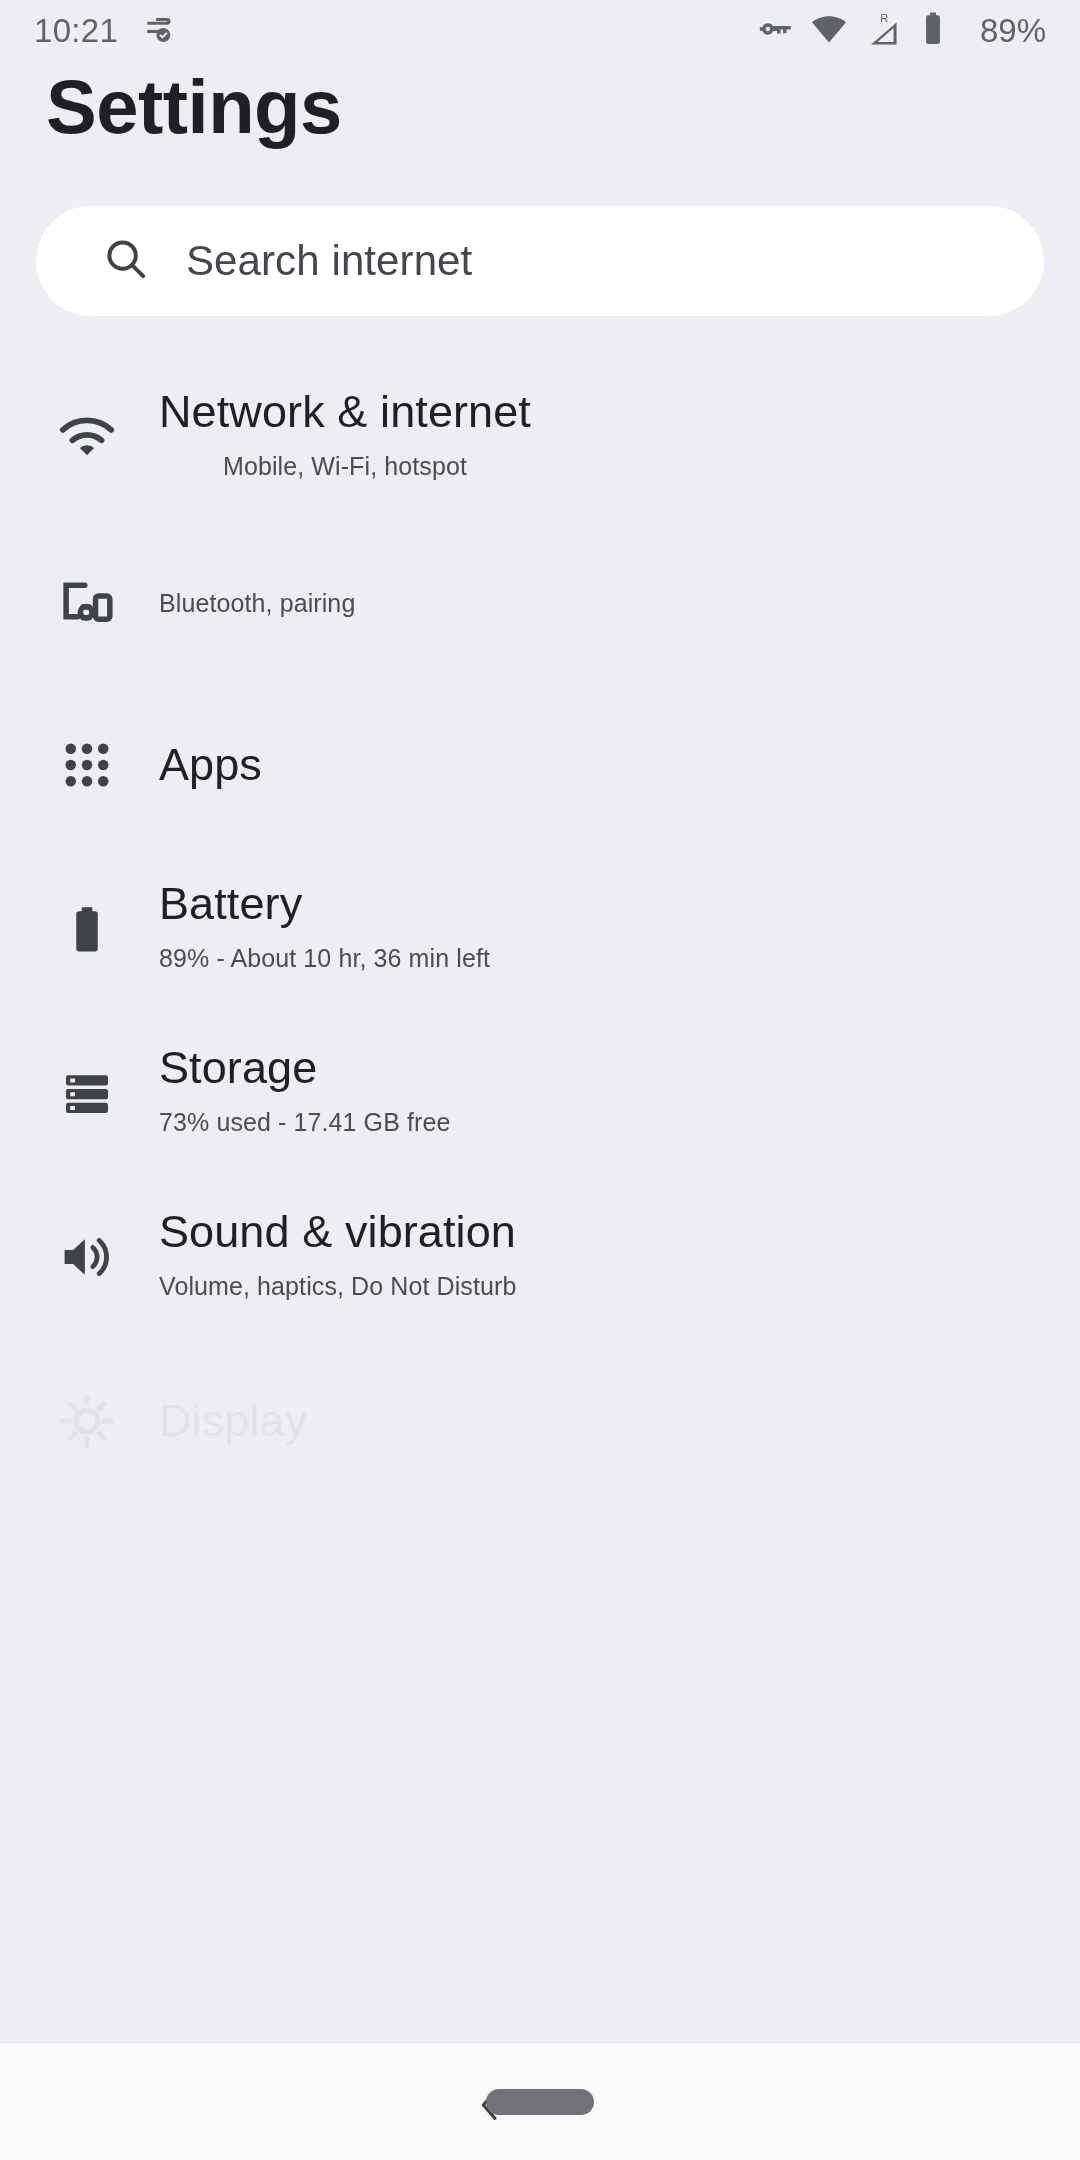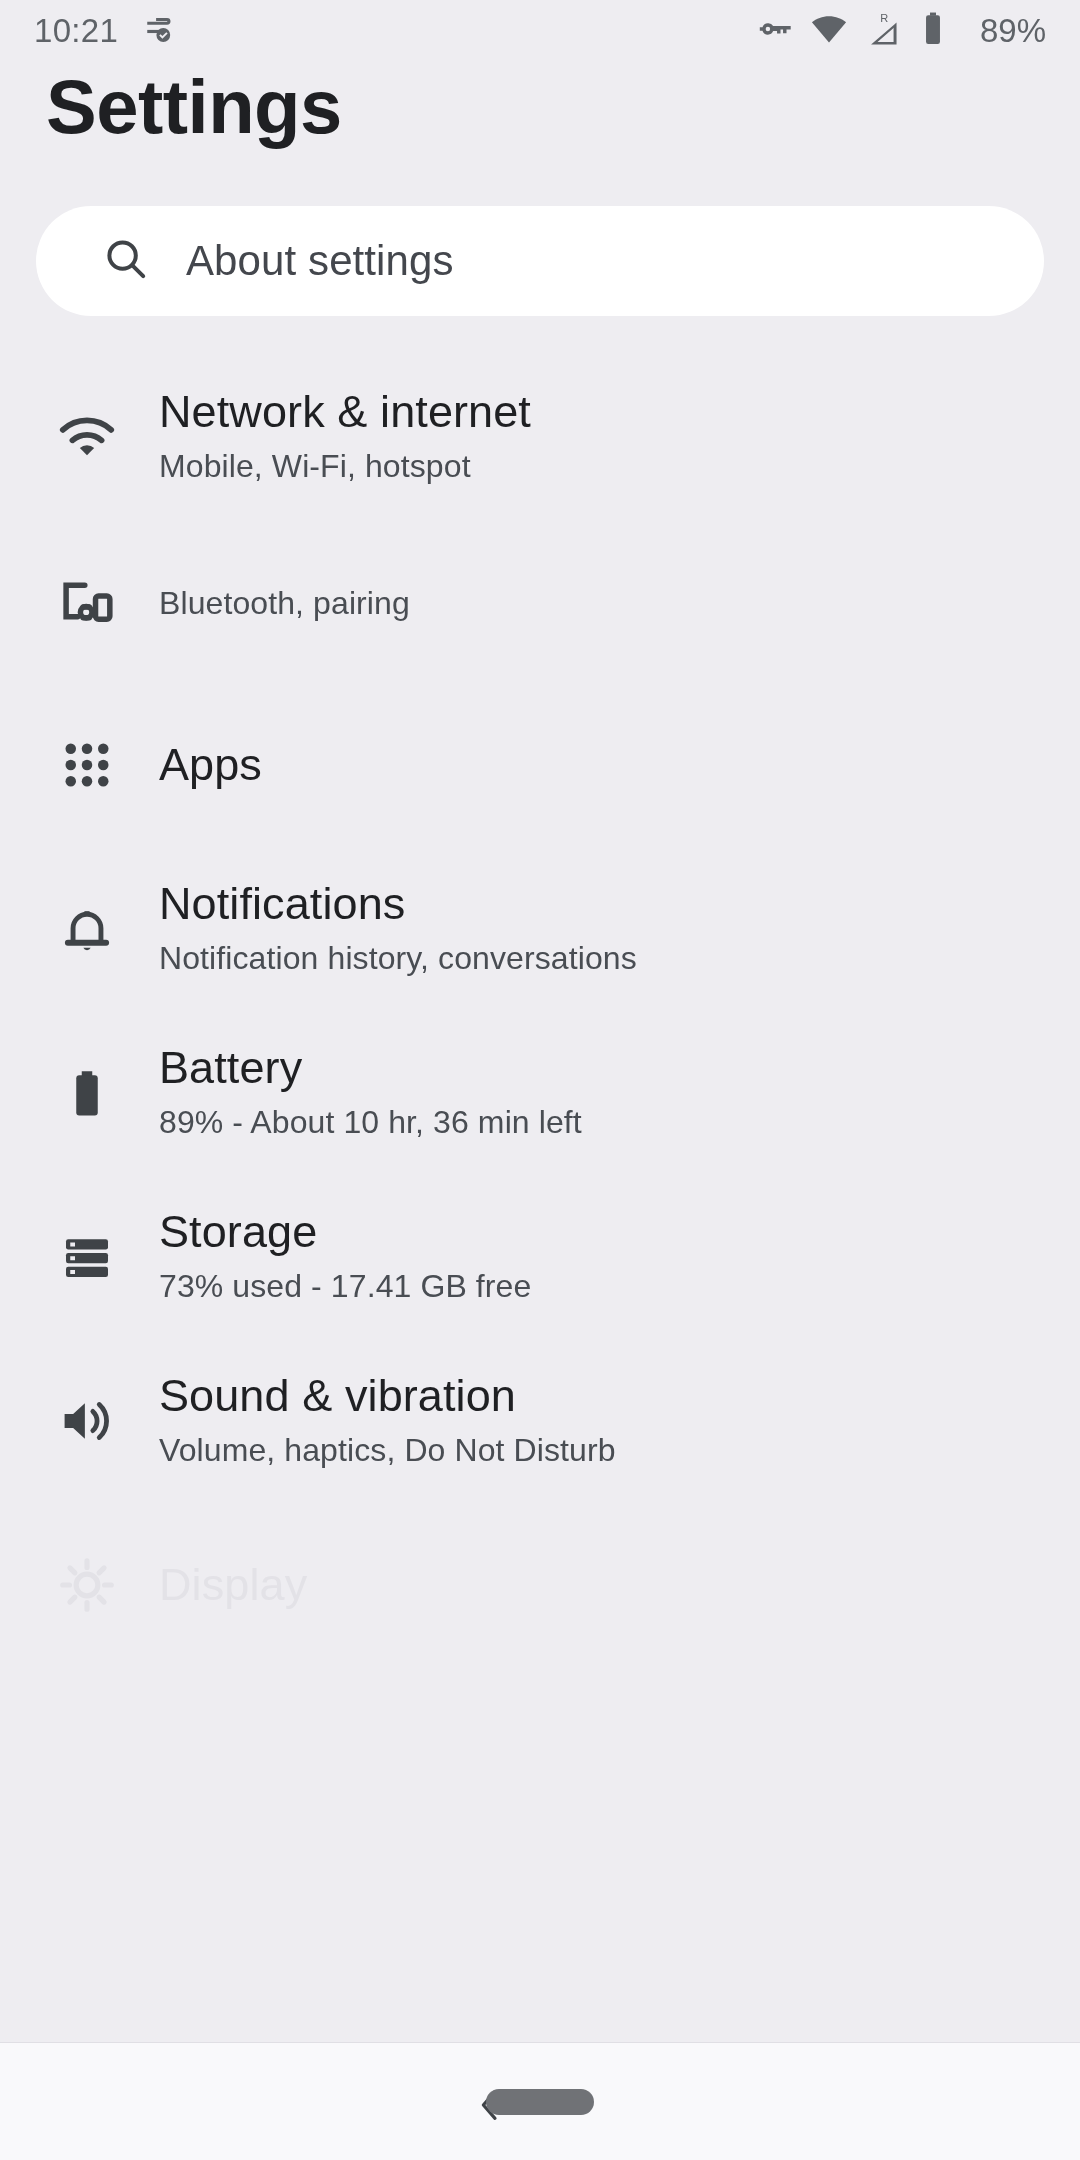--- a/index.html
+++ b/index.html
@@ -67,22 +67,22 @@
     width:144px;
     display:flex; align-items:center; justify-content:center;
     color:#3f4347;
   }
   .row-text { display:flex; flex-direction:column; justify-content:center; }
   .row-title {
     font-size:45px; color:#1f2023; letter-spacing:0.1px;
     line-height:54px;
   }
   .row-sub {
-    font-size:32px; color:#494d53; letter-spacing:0.1px;
-    line-height:46px; margin-top:4px;
+    font-size:25px; color:#494d53; letter-spacing:0.1px;
+    line-height:46px; margin-top:4px;text-align:center;
   }
   .row-faded .row-title { color:#e3e2e7; }
   .row-faded .row-icon { color:#e3e2e7; }
 
   
   .navbar {
     position:absolute; left:0; bottom:0;
     width:1080px; height:118px;
     background:rgba(250,250,252,0.92);
     border-top:1px solid #e0dfe4;
@@ -147,21 +147,21 @@
 
   <div class="page-title">Settings</div>
 
   <div class="searchbar">
     <span class="search-icon">
       <svg width="48" height="48" viewBox="0 0 24 24" fill="none" stroke="#3f4347" stroke-width="2">
         <circle cx="10.3" cy="10.3" r="6.6"></circle>
         <line x1="15.3" y1="15.3" x2="20.6" y2="20.6" stroke-linecap="round"></line>
       </svg>
     </span>
-    <span class="search-placeholder">About settings</span>
+    <span class="search-placeholder">Search internet</span>
   </div>
 
   <div class="list">
 
     <div class="row">
       <div class="row-icon">
         <svg width="66" height="66" viewBox="0 0 24 24" fill="none" stroke="#3f4347" stroke-width="2.1" stroke-linecap="round">
           <path d="M3.2 9.4a13 13 0 0 1 17.6 0"></path>
           <path d="M6.7 13.2a8 8 0 0 1 10.6 0"></path>
           <path d="M12 18.6 9.4 16a3.8 3.8 0 0 1 5.2 0z" fill="#3f4347" stroke="none"></path>
@@ -199,34 +199,20 @@
           <circle cx="5.5" cy="18.5" r="2.1"></circle>
             <circle cx="12" cy="18.5" r="2.1"></circle>
             <circle cx="18.5" cy="18.5" r="2.1"></circle>
         </svg>
       </div>
       <div class="row-text">
         <div class="row-title">Apps</div>
       </div>
     </div>
 
-    <div class="row">
-      <div class="row-icon">
-        <svg width="62" height="62" viewBox="0 0 24 24" fill="none" stroke="#3f4347" stroke-width="1.9">
-          <path d="M6.6 17.1v-5.4a5.4 5.4 0 0 1 10.8 0v5.4" stroke-linecap="round"></path>
-          <line x1="4.6" y1="17.3" x2="19.4" y2="17.3" stroke-linecap="round" stroke-width="2.3"></line>
-          <path d="M10.6 19.3a1.5 1.5 0 0 0 2.8 0z" fill="#3f4347" stroke="none"></path>
-          <path d="M11 6.6V5.1h2v1.5z" fill="#3f4347" stroke="none"></path>
-        </svg>
-      </div>
-      <div class="row-text">
-        <div class="row-title">Notifications</div>
-        <div class="row-sub">Notification history, conversations</div>
-      </div>
-    </div>
 
     <div class="row">
       <div class="row-icon">
         <svg width="60" height="60" viewBox="0 0 24 24" fill="#3f4347">
           <path d="M9.9 3.3h4.2v1.9H9.9z"></path>
           <rect x="7.7" y="4.9" width="8.6" height="16.1" rx="1.2"></rect>
         </svg>
       </div>
       <div class="row-text">
         <div class="row-title">Battery</div>

